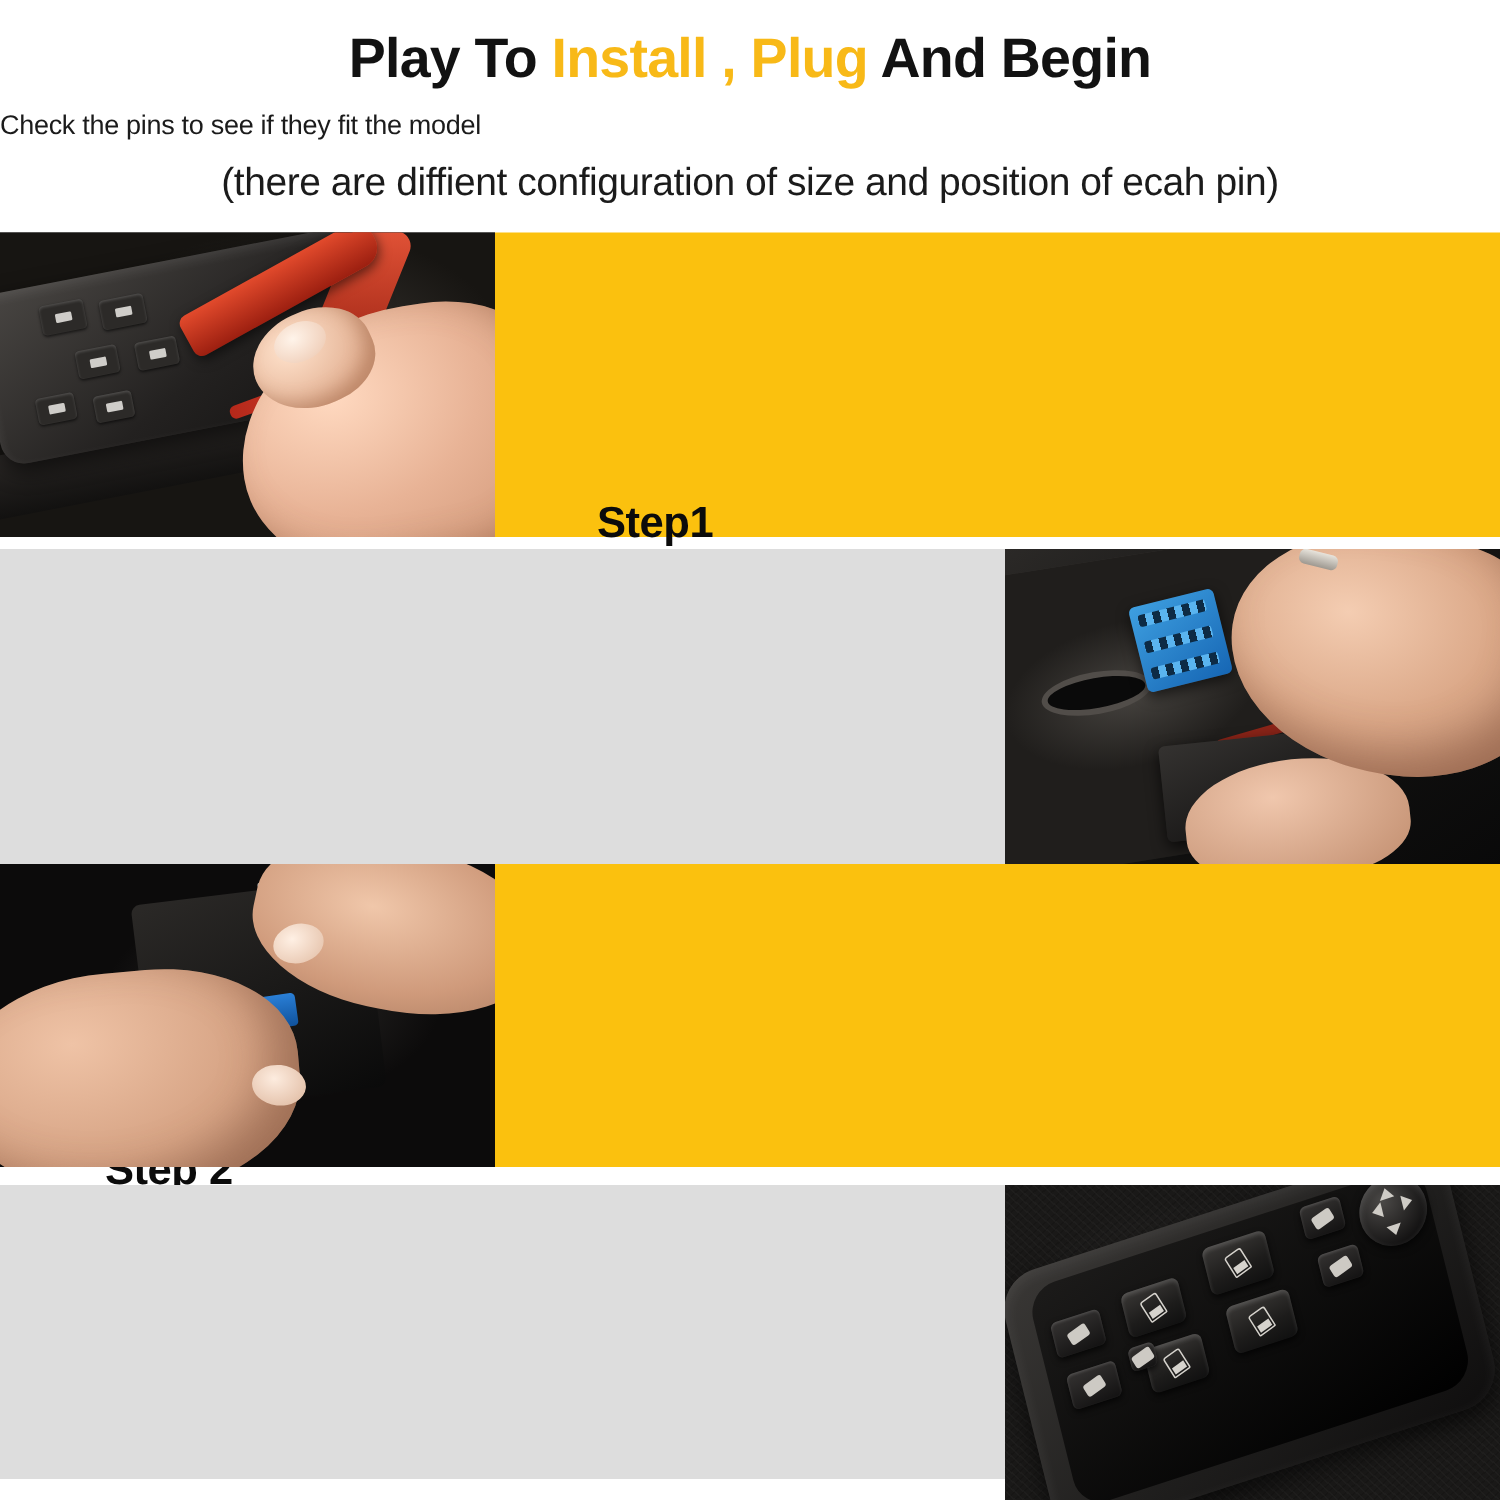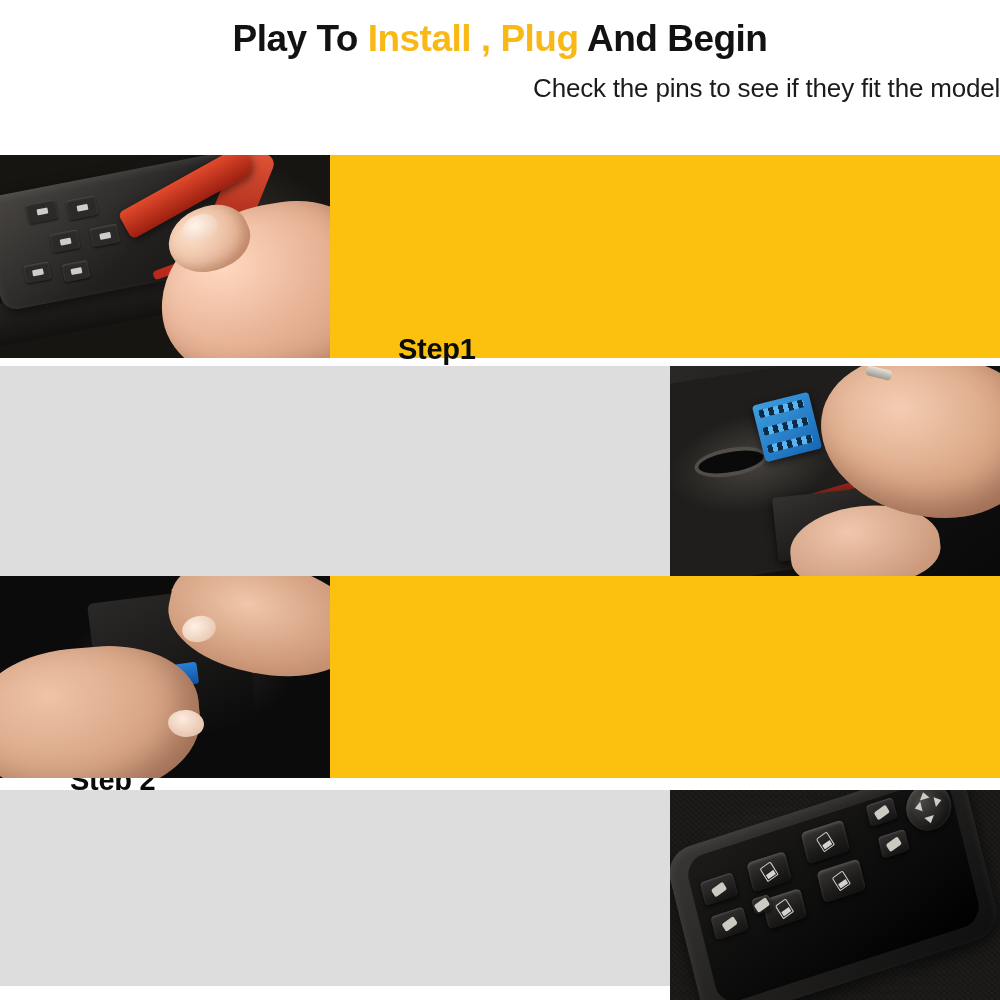--- a/index.html
+++ b/index.html
@@ -13,22 +13,22 @@
 
   
   .header { position:absolute; left:0; top:0; width:1000px; height:152px; background:#fff; }
   .title {
     position:absolute; left:0; top:18px; width:1000px;
     text-align:center; font-size:37px; font-weight:bold;
     letter-spacing:-0.5px; color:#121212; white-space:nowrap;
   }
   .title .hl { color:#f8b917;margin-top:20px; }
   .sub1 {
-    position:absolute; left:0; top:73px; width:1000px; text-align:right;
-    font-size:26px; color:#1b1b1b; letter-spacing:-0.2px;
+    position:absolute; left:0; top:73px; width:1000px; text-align:left;
+    font-size:18px; color:#1b1b1b; letter-spacing:-0.2px;
   }
   .sub2 {
     position:absolute; left:0; top:106px; width:1000px; text-align:center;
     font-size:26px; color:#1b1b1b; letter-spacing:-0.3px;
   }
 
   
   .row { position:absolute; left:0; width:1000px; }
   .row1 { top:155px;  height:203px; }
   .row2 { top:366px;  height:217px; }
@@ -184,20 +184,21 @@
     transform:rotate(-18deg); }
 </style>
 </head>
 <body>
 
 <div class="page">
 
   <div class="header">
     <div class="title"><span>Play To </span><span class="hl">Install , Plug</span><span> And Begin</span></div>
     <div class="sub1">Check the pins to see if they fit the model</div>
+    <div class="sub2">(there are diffient configuration of size and position of ecah pin)</div>
   </div>
 
   <div class="row row1 r1">
     <div class="panel yellow panel-right"></div>
     <div class="photo photo-left">
       <div class="p1-bg"></div>
       <div class="p1-trim"></div>
       <div class="p1-panel">
         <div class="p1-btn" style="left:42px;top:14px;width:30px;height:20px;"></div>
         <div class="p1-btn" style="left:82px;top:18px;width:30px;height:20px;"></div>

